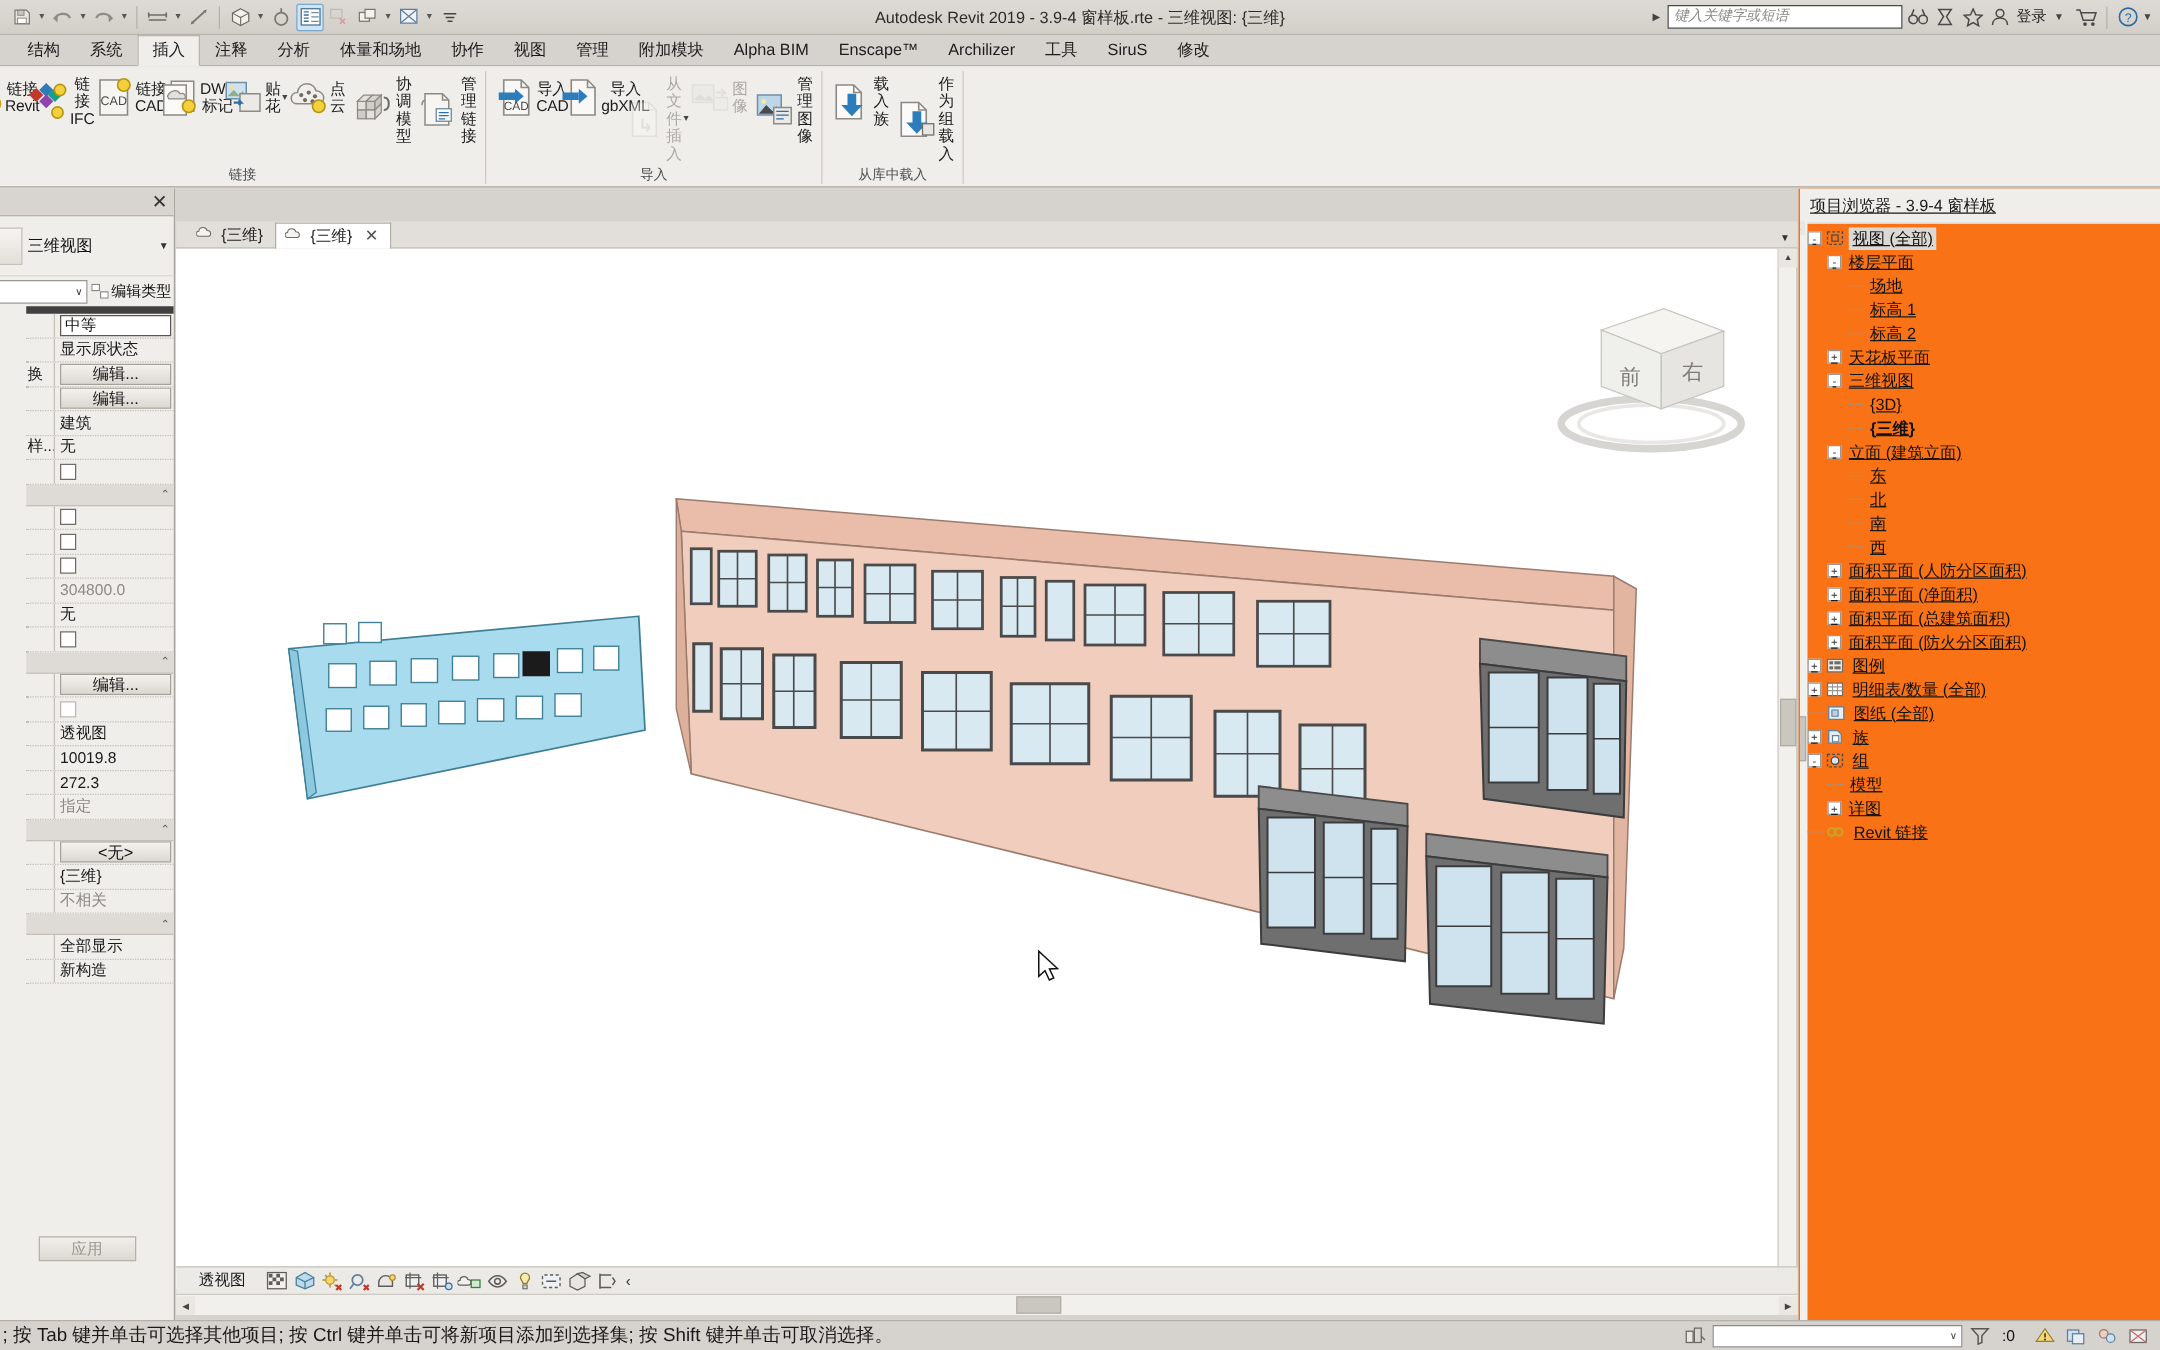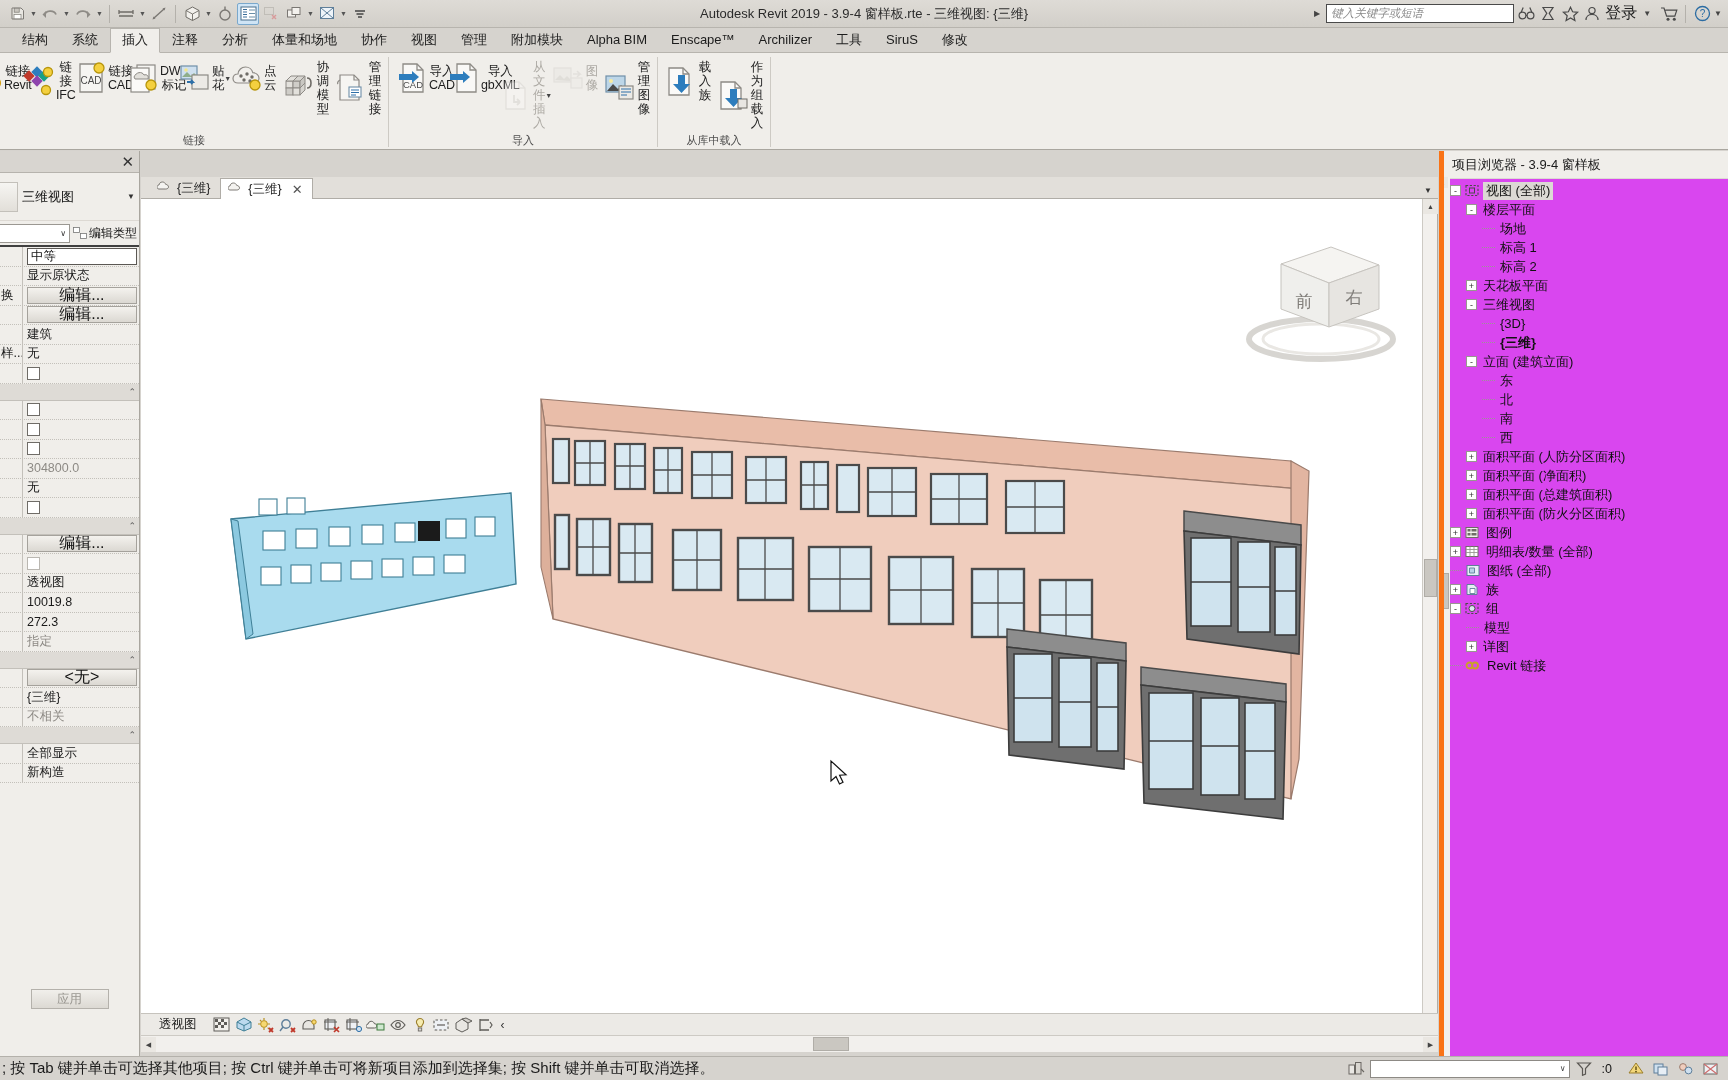--- a/index.html
+++ b/index.html
@@ -32,21 +32,21 @@
     position:absolute; left:0; right:0; text-align:center;
     font-size:13px; color:#2b2b2b; pointer-events:none;
   }
   .title-right { margin-left:auto; display:flex; align-items:center; padding-right:6px; gap:2px; }
   .searchbox {
     width:188px; height:19px; background:#fff; border:1px solid #4a4a4a;
     font-size:11.5px; color:#8a8a8a; padding:0 4px; line-height:17px;
     font-style:italic;
   }
   .ticon { width:20px;height:20px;display:flex;align-items:center;justify-content:center; }
-  .loginlabel { font-size:16px; color:#222; margin-left:1px; margin-right:4px;}
+  .loginlabel { font-size:12px; color:#222; margin-left:1px; margin-right:4px;}
 
   
   .ribbon-tabs {
     position:absolute; left:0; top:28px; width:1728px; height:25px;
     background:#d6d3ce; display:flex; align-items:flex-end; padding-left:10px;
     border-bottom:1px solid #b7b4ae;
   }
   .rtab {
     padding:3px 11px 4px; font-size:13px; color:#1c1c1c; line-height:16px;
     border:1px solid transparent; border-bottom:none; white-space:nowrap;
@@ -96,21 +96,21 @@
   }
   .lp-typetext { font-size:13px; color:#111; }
   .lp-caret { margin-left:auto; margin-right:4px; font-size:8px; color:#333; }
   .lp-selrow { height:24px; display:flex; align-items:center; gap:3px; padding:0 2px; }
   .lp-combo {
     flex:1; height:19px; background:#fff; border:1px solid #9b9892;
     display:flex; align-items:center; justify-content:flex-end; padding-right:3px;
     font-size:11px; color:#333;
   }
   .lp-editbtn { font-size:12px; color:#111; white-space:nowrap; display:flex; align-items:center; gap:2px; }
-  .lp-grid { border-top:2px solid #404040; }
+  .lp-grid { border-top:6px solid #404040;margin-left:21px; }
   .prow {
     display:flex; height:19.5px; align-items:center;
     border-bottom:1px dotted #c3c0ba;
     font-size:12.5px; color:#1a1a1a;
   }
   .prow .pk {
     width:22px; padding-left:1px; overflow:hidden; white-space:nowrap;
     color:#1a1a1a; font-size:12.5px;
   }
   .prow .pv {
@@ -120,21 +120,21 @@
   .prow.grey .pv { color:#8d8a85; }
   .psec {
     height:17px; background:#dedbd6; border-bottom:1px solid #c3c0ba;
     display:flex; align-items:center; justify-content:flex-end; padding-right:3px;
     font-size:9px; color:#555;
   }
   .pchk { width:13px; height:13px; border:1px solid #6f6c67; background:#fff; }
   .pchk.grey { border-color:#bab7b1; }
   .pbtn {
     width:98%; height:17px; background:linear-gradient(#f4f2ee,#dbd8d2);
-    border:1px solid #a5a29c; font-size:16px; color:#111;
+    border:1px solid #a5a29c; font-size:13px; color:#111;
     display:flex; align-items:center; justify-content:center;
   }
   .pinput {
     width:98%; height:17px; background:#fff; border:1px solid #5b5854;
     font-size:12.5px; color:#111; display:flex; align-items:center; padding-left:3px;
   }
   .lp-apply {
     position:absolute; left:0; bottom:52px; width:139px; height:24px;
     display:flex; align-items:center; justify-content:center;
   }
@@ -181,21 +181,21 @@
     position:absolute; left:141px; bottom:45px; width:1297px; height:22px;
     background:#eceae6; border-top:1px solid #c6c3bd; display:flex; align-items:center;
     padding-left:18px; gap:0px;
   }
   .vb-label { font-size:12.5px; color:#1a1a1a; margin-right:14px; }
   .vbic { width:22px;height:20px;display:flex;align-items:center;justify-content:center; }
 
   
   .rightpanel {
     position:absolute; left:1439px; top:151px; width:289px; height:912px;
-    background:#d946ef; border-left:5px solid #f97316; overflow:hidden;
+    background:#f97316; border-left:1px solid #f97316; overflow:hidden;text-decoration:underline;
   }
   .rp-head {
     height:28px; display:flex; align-items:center; padding-left:8px;
     font-size:13px; color:#1a1a1a; background:#f0eeea;
     border-bottom:1px solid #ddd9d3; white-space:nowrap;
   }
   .tree { padding-top:2px; font-size:13px; color:#111; }
   .tnode { display:flex; align-items:center; height:19px; white-space:nowrap; position:relative; }
   .tog {
     width:11px;height:11px;border:1px solid #999691;background:#fff;

